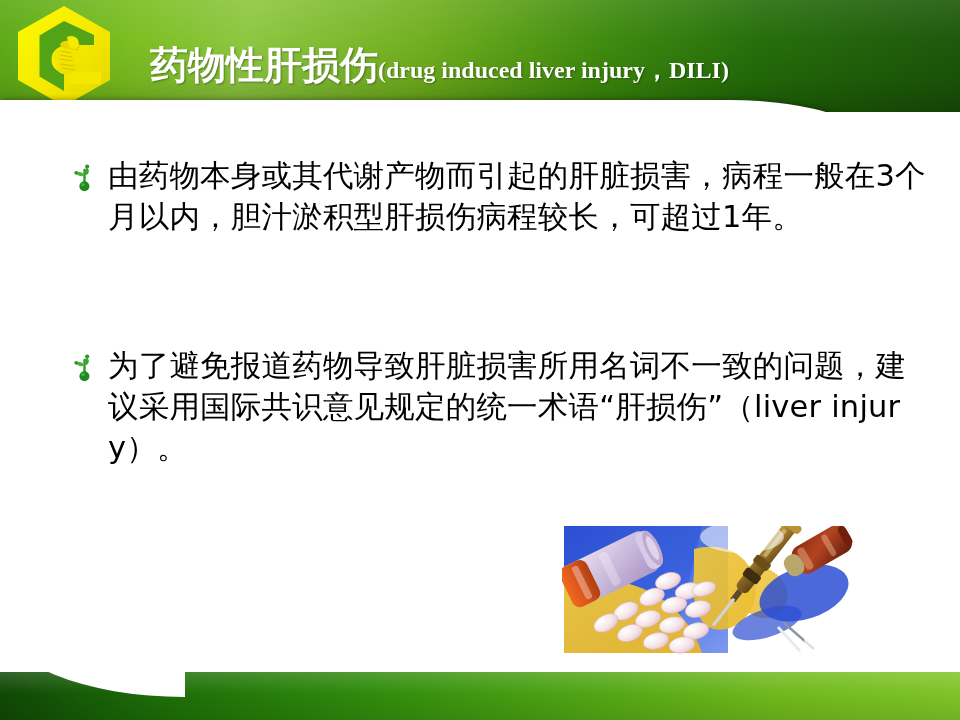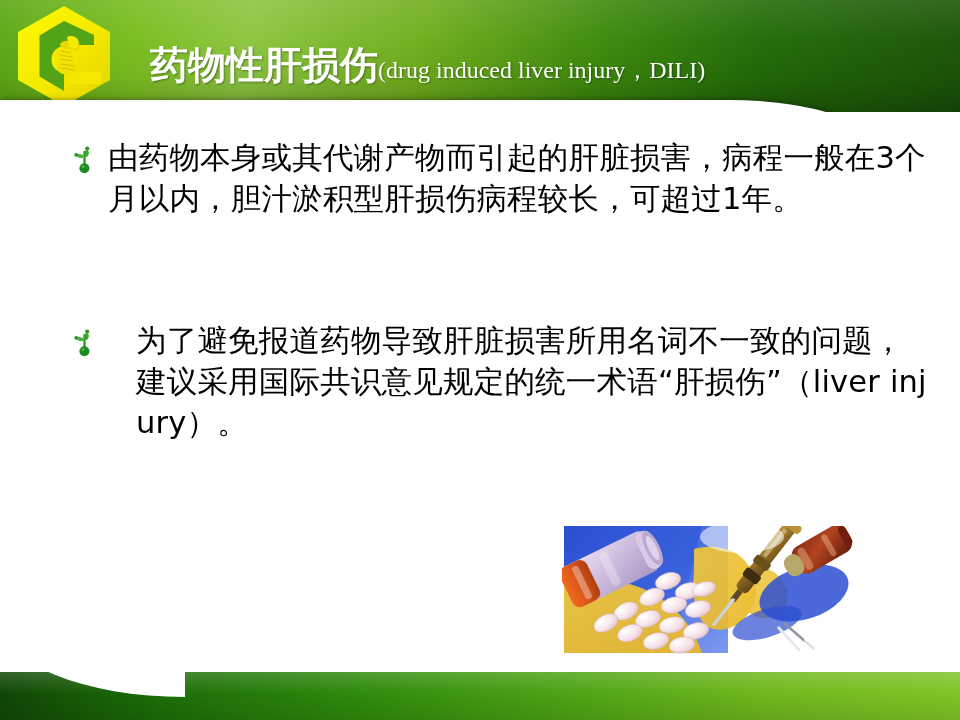--- a/index.html
+++ b/index.html
@@ -87,41 +87,42 @@
   .title .cn {
     font-family: "DejaVu Sans", "Liberation Sans", sans-serif;
     font-size: 38px;
     font-weight: bold;
     letter-spacing: 0px;
     vertical-align: baseline;
   }
   .title .en {
     font-family: "Liberation Serif", "DejaVu Serif", serif;
     font-size: 24px;
-    font-weight: normal;
+    font-weight: bold;
     vertical-align: baseline;
   }
 
   
   .body-area {
     position: absolute;
     left: 0;
     top: 112px;
     width: 960px;
     height: 560px;
   }
   .bullet {
     position: absolute;
     left: 72px;
     width: 856px;
     display: flex;
     align-items: flex-start;
+    margin-top: 18px;
   }
   .bullet-1 { top: 25px; }
-  .bullet-2 { top: 208px; gap: 28px; }
+  .bullet-2 { top: 215px; }
 
   .bullet-marker {
     flex: 0 0 auto;
     width: 26px;
     height: 36px;
     margin-top: 6px;
     margin-right: 10px;
   }
   .bullet-marker svg { display: block; }
 

